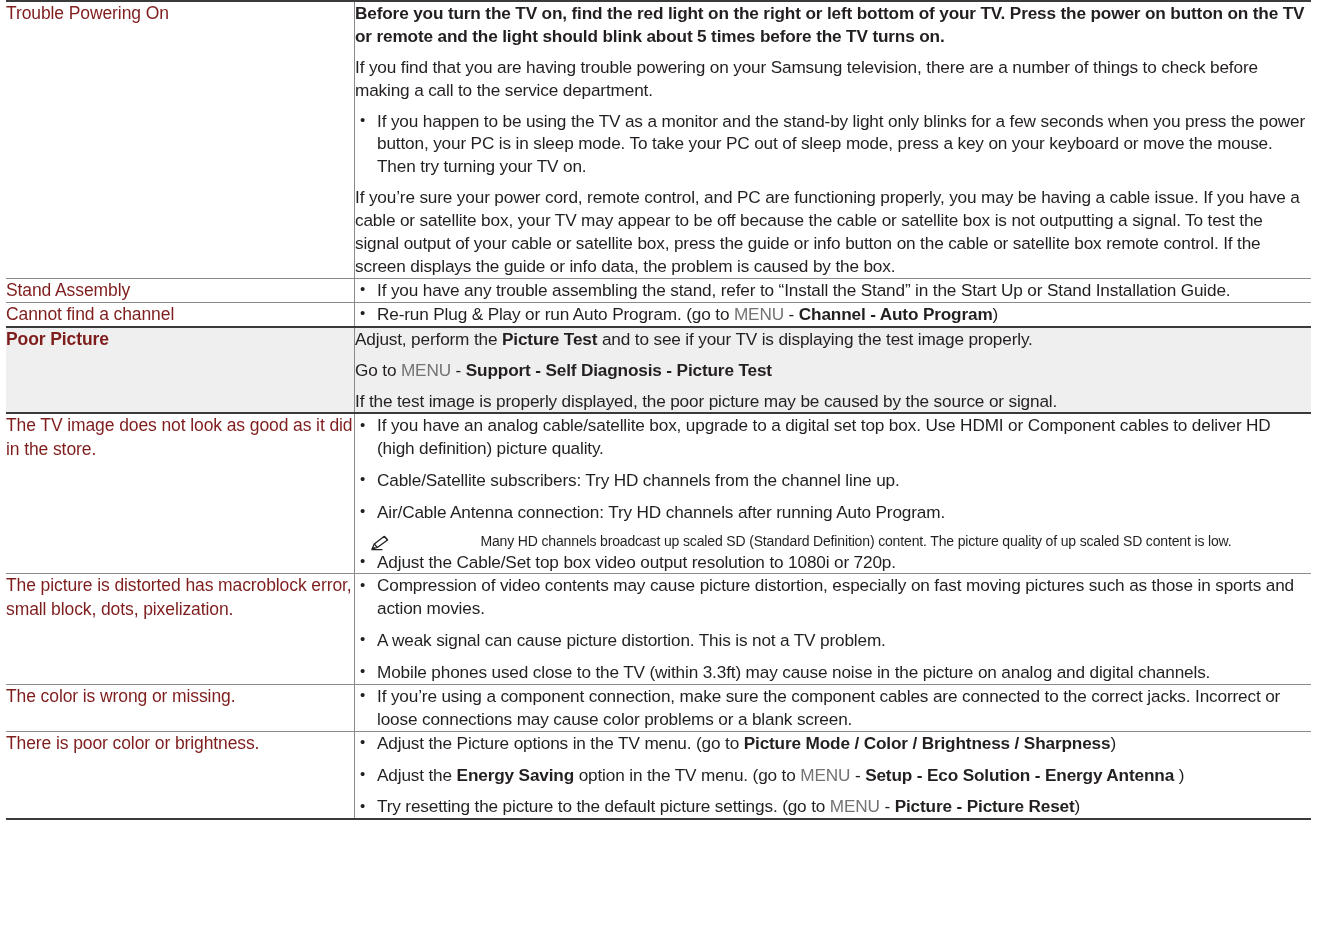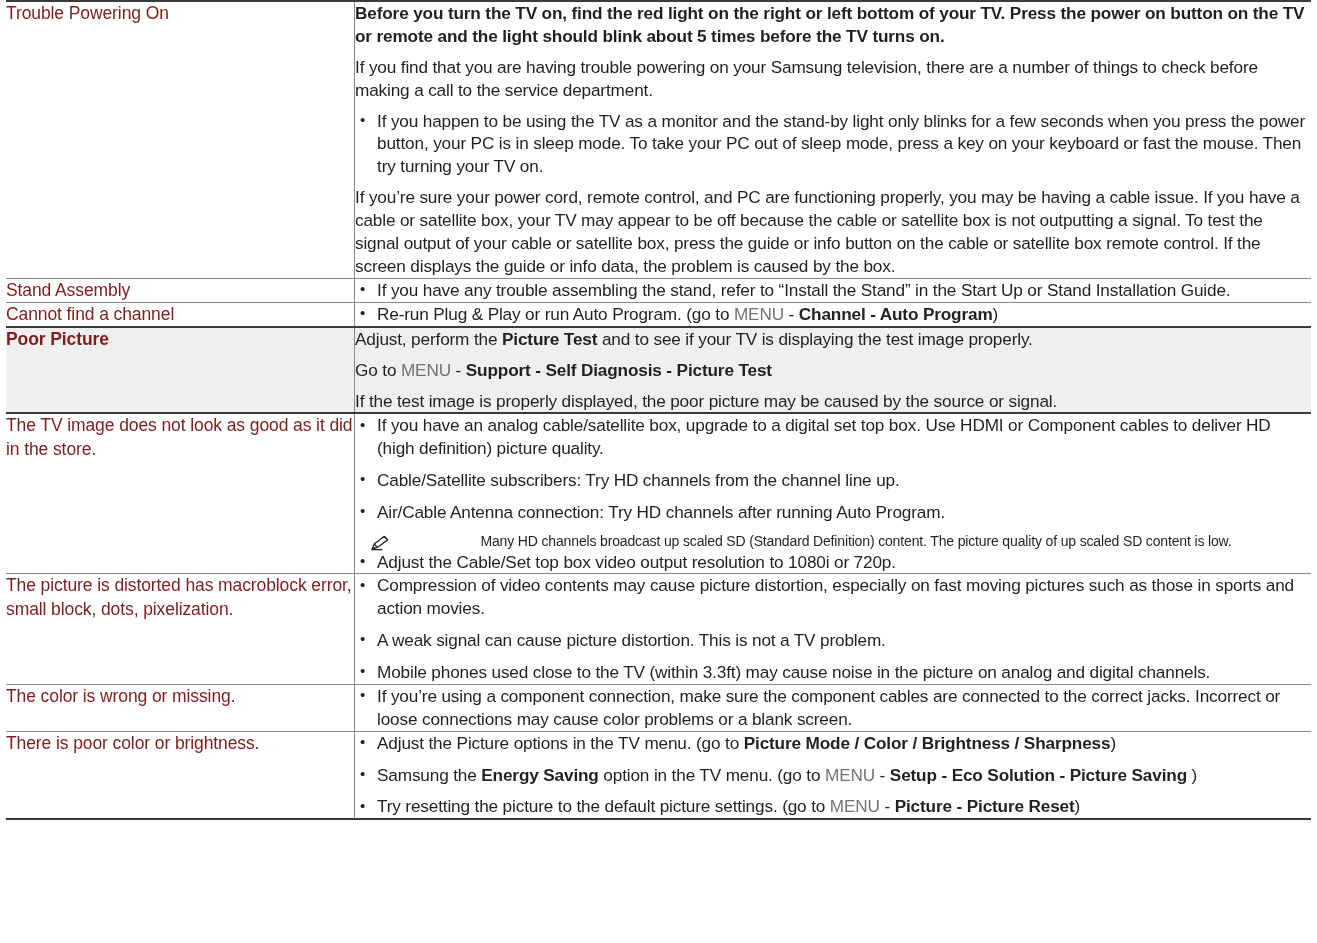--- a/index.html
+++ b/index.html
@@ -127,21 +127,21 @@
   <table class="tsg">
     <tbody id="tbody">
         <tr>
           <td class="sym">
             <div class="sym-text">Trouble Powering On</div>
           </td>
           <td class="fix">
             <p class="para b">Before you turn the TV on, find the red light on the right or left bottom of your TV. Press the power on button on the TV or remote and the light should blink about 5 times before the TV turns on.</p>
             <p class="para">If you find that you are having trouble powering on your Samsung television, there are a number of things to check before making a call to the service department.</p>
             <ul class="bl">
-              <li><span class="bullet">•</span><span>If you happen to be using the TV as a monitor and the stand-by light only blinks for a few seconds when you press the power button, your PC is in sleep mode. To take your PC out of sleep mode, press a key on your keyboard or fast the mouse. Then try turning your TV on.</span></li>
+              <li><span class="bullet">•</span><span>If you happen to be using the TV as a monitor and the stand-by light only blinks for a few seconds when you press the power button, your PC is in sleep mode. To take your PC out of sleep mode, press a key on your keyboard or move the mouse. Then try turning your TV on.</span></li>
             </ul>
             <p class="para">If you’re sure your power cord, remote control, and PC are functioning properly, you may be having a cable issue. If you have a cable or satellite box, your TV may appear to be off because the cable or satellite box is not outputting a signal. To test the signal output of your cable or satellite box, press the guide or info button on the cable or satellite box remote control. If the screen displays the guide or info data, the problem is caused by the box.</p>
           </td>
         </tr>
         <tr>
           <td class="sym">
             <div class="sym-text">Stand Assembly</div>
           </td>
           <td class="fix">
             <ul class="bl">
@@ -217,20 +217,20 @@
             </ul>
           </td>
         </tr>
         <tr>
           <td class="sym">
             <div class="sym-text">There is poor color or brightness.</div>
           </td>
           <td class="fix">
             <ul class="bl">
               <li><span class="bullet">•</span><span>Adjust the Picture options in the TV menu. (go to </span><span class="bold">Picture Mode / Color / Brightness / Sharpness</span><span>)</span></li>
-              <li><span class="bullet">•</span><span>Samsung the </span><span class="bold">Energy Saving</span><span> option in the TV menu. (go to </span><span class="menu">MENU</span><span> - </span><span class="bold">Setup - Eco Solution - Picture Saving</span><span> )</span></li>
+              <li><span class="bullet">•</span><span>Adjust the </span><span class="bold">Energy Saving</span><span> option in the TV menu. (go to </span><span class="menu">MENU</span><span> - </span><span class="bold">Setup - Eco Solution - Energy Antenna</span><span> )</span></li>
               <li><span class="bullet">•</span><span>Try resetting the picture to the default picture settings. (go to </span><span class="menu">MENU</span><span> - </span><span class="bold">Picture - Picture Reset</span><span>)</span></li>
             </ul>
           </td>
         </tr>
       </tbody>
   </table>
 </div>
 
 </body></html>

